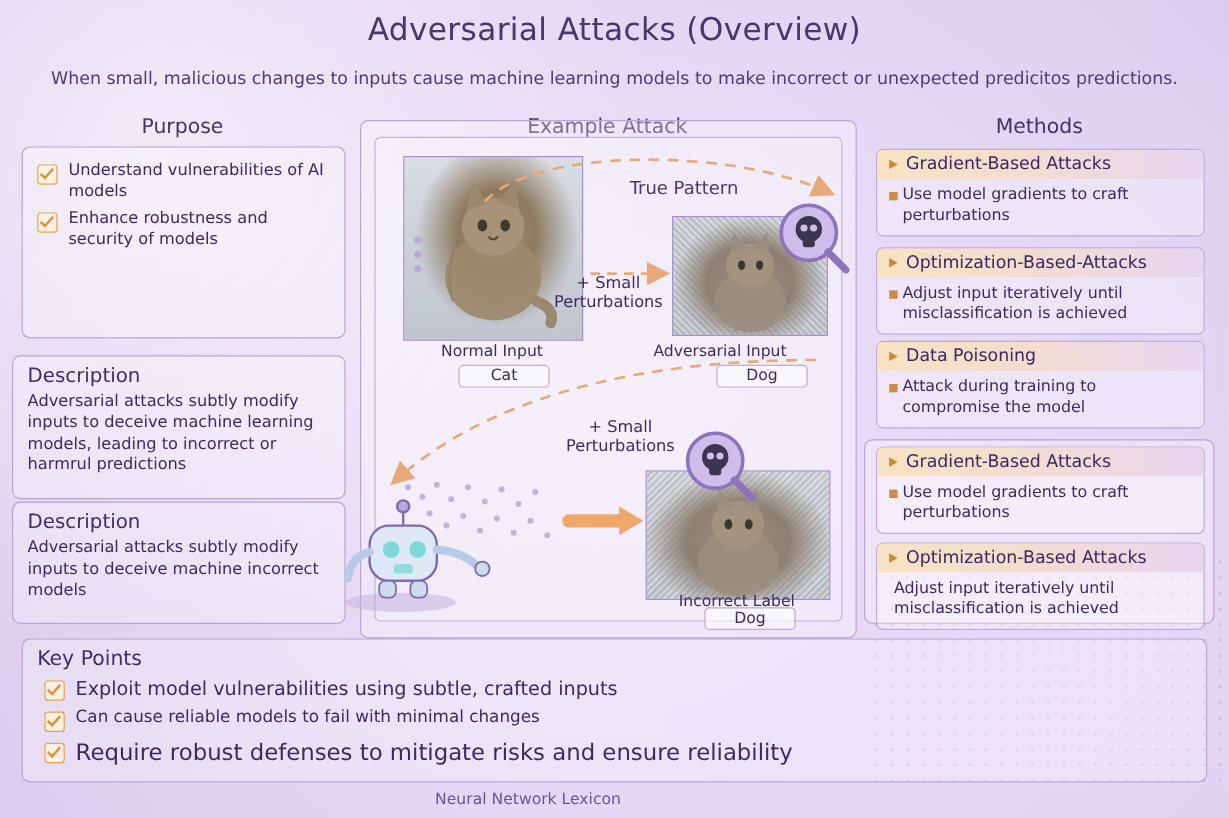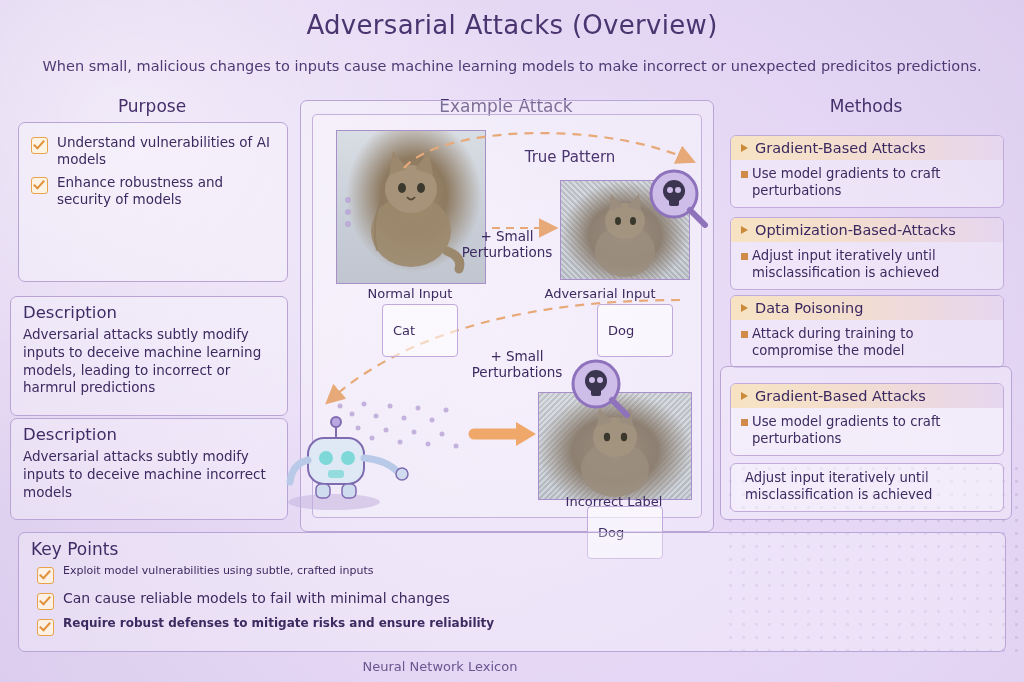--- a/index.html
+++ b/index.html
@@ -138,40 +138,39 @@
     color: #3c2a60;
     text-align: center;
   }
   .pill {
     position: absolute;
     font-size: 13px;
     color: #3c2a60;
     background: rgba(255,255,255,0.55);
     border: 1px solid #bfa9dd;
     border-radius: 4px;
-    padding: 18px 10px;
-    text-align: left;
+    padding: 1px 10px;
+    text-align: center;
   }
   .label-plain {
     position: absolute;
     font-size: 13.5px;
     color: #3c2a60;
     text-align: center;
     line-height: 1.2;
   }
   
   .method-card {
     position: absolute;
     left: 730px;
     width: 272px;
     border: 1px solid #c0abdb;
     border-radius: 6px;
     background: rgba(255,255,255,0.35);
     overflow: hidden;
-    margin-top: 11px;
   }
   .method-head {
     display: flex;
     align-items: center;
     gap: 7px;
     padding: 4px 10px;
     font-size: 14.5px;
     color: #3a2860;
     background: linear-gradient(90deg, #f7e3c2 0%, #f3ddd0 45%, #e6d6ef 100%);
   }
@@ -445,36 +444,40 @@
       <span class="tri"></span>
       <span>Gradient-Based Attacks</span>
     </div>
     <div class="method-body">
       <span class="sq"></span>
       <span>Use model gradients to craft perturbations</span>
     </div>
   </div>
 
   <div class="method-card" style="top:452px;">
+    <div class="method-head">
+      <span class="tri"></span>
+      <span>Optimization-Based Attacks</span>
+    </div>
     <div class="method-body" style="padding-left:14px;">
       <span>Adjust input iteratively until misclassification is achieved</span>
     </div>
   </div>
 
   <div class="panel" id="keypoints">
     <div class="panel-title" style="font-size:17px;">Key Points</div>
     <div class="check-row" style="padding-left:18px;">
       <span class="checkbox"></span>
-      <span class="check-text" style="font-size:11px;">Exploit model vulnerabilities using subtle, crafted inputs</span>
+      <span class="check-text" style="font-size:16px;">Exploit model vulnerabilities using subtle, crafted inputs</span>
     </div>
     <div class="check-row" style="padding-left:18px;">
       <span class="checkbox"></span>
       <span class="check-text" style="font-size:14px;">Can cause reliable models to fail with minimal changes</span>
     </div>
     <div class="check-row" style="padding-left:18px;">
       <span class="checkbox"></span>
-      <span class="check-text" style="font-size:12px;font-weight:bold;">Require robust defenses to mitigate risks and ensure reliability</span>
+      <span class="check-text" style="font-size:19px;">Require robust defenses to mitigate risks and ensure reliability</span>
     </div>
   </div>
 
   <div id="footer">Neural Network Lexicon</div>
 
 </div>
 
 </body></html>

